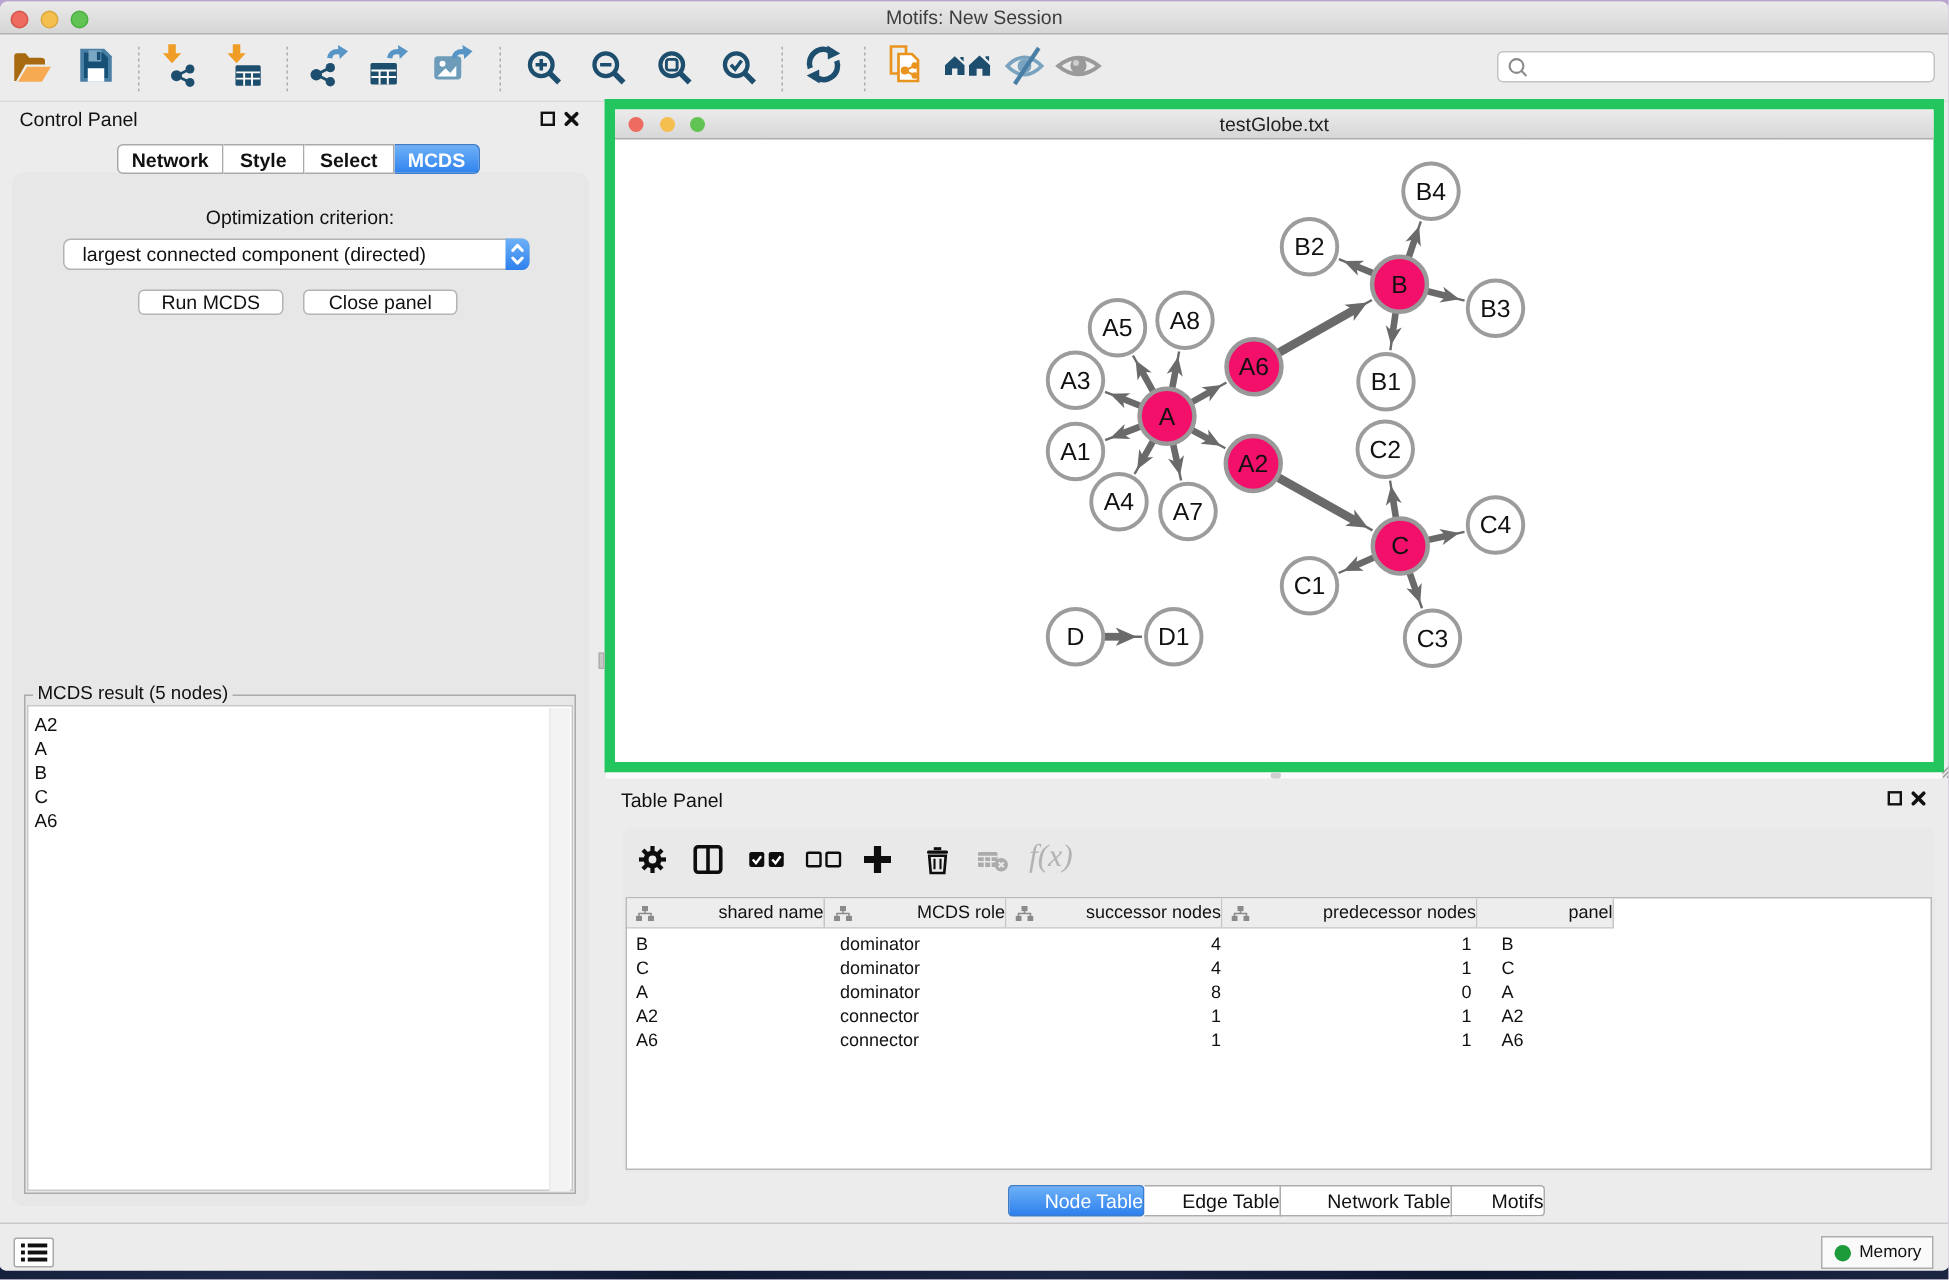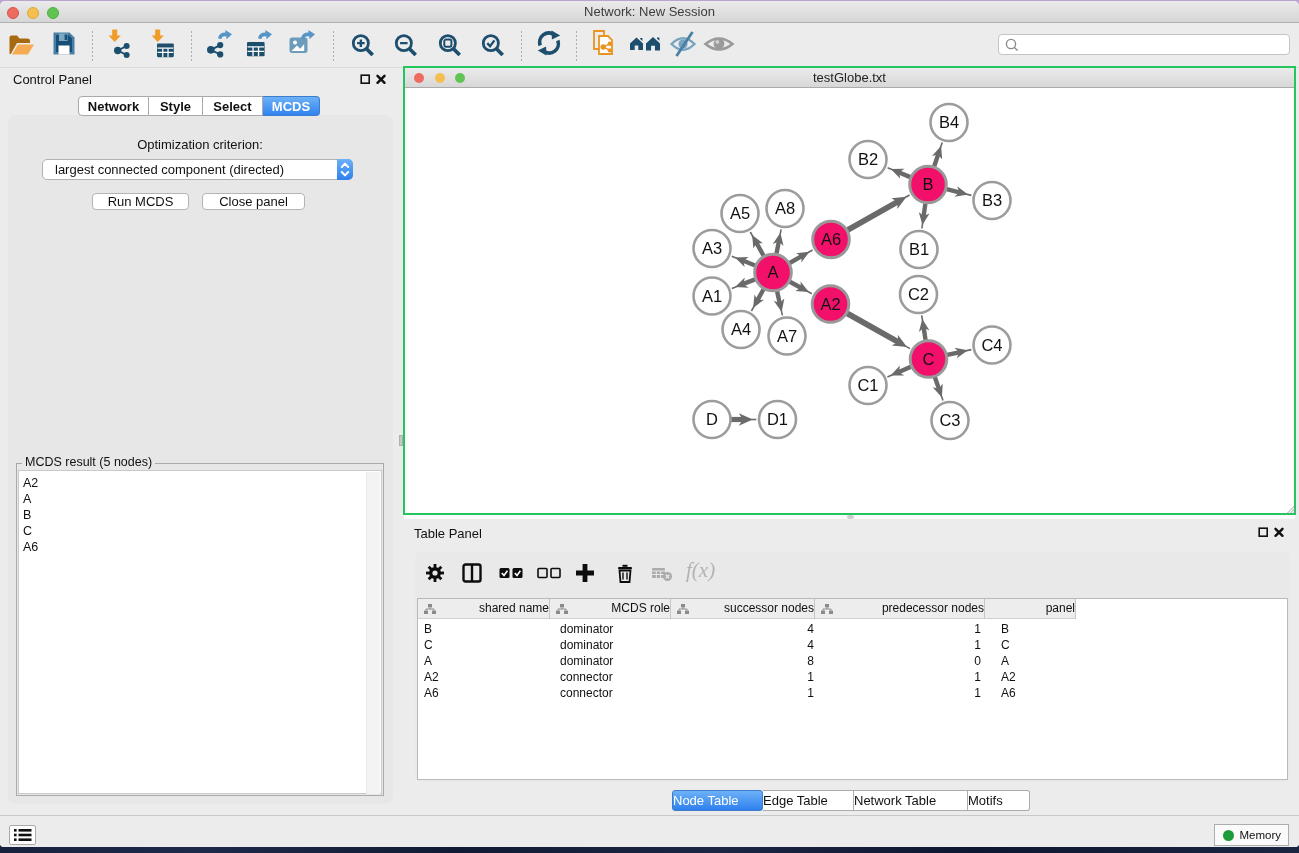--- a/index.html
+++ b/index.html
@@ -41,37 +41,37 @@
   border-radius:4px; font-size:13px; line-height:15px; text-align:center; color:#111; }
 #fieldset { position:absolute; left:16px; top:462px; width:368px; height:333px;
   border:1px solid #aaa; }
 #fslabel { position:absolute; left:5px; top:-9px; background:#e7e7e7; padding:0 3px;
   font-size:12.5px; color:#111; }
 #fslist { position:absolute; left:1px; top:6px; width:364px; height:324px; background:#fff;
   border:1px solid #c9c9c9; font-size:12.5px; color:#111; line-height:16px; padding:4px 0 0 4px; }
 #fsscroll { position:absolute; right:1px; top:1px; width:14px; height:322px; background:#f3f3f3; border-left:1px solid #e9e9e9; }
 
 #netwin { position:absolute; left:403px; top:65px; width:893px; height:449px; background:#fff;
-  border:2px solid #22c55e; }
+  border:7px solid #22c55e; }
 #nettitle { position:absolute; left:0; top:0; width:100%; height:20px;
   background:linear-gradient(#ebebeb,#d7d7d7); border-bottom:1px solid #ababab; }
 .tl2 { position:absolute; top:5px; width:10px; height:10px; border-radius:50%; }
 #netname { position:absolute; width:100%; text-align:center; font-size:13px; line-height:20px; color:#222; }
 
 #tp-title { position:absolute; left:414px; top:525px; font-size:13px; color:#111; }
 #tpanel { position:absolute; left:415px; top:551px; width:875px; height:230px; background:#e9e9e9;
   border-radius:6px; }
 #tptable { position:absolute; left:2px; top:46px; width:871px; height:182px; background:#fff;
   border:1px solid #b9b9b9; }
 .thcell { position:absolute; top:0; height:20px; background:#ededed; border-right:1px solid #c6c6c6; border-bottom:1px solid #cfcfcf;
   font-size:12px; line-height:19px; color:#111; text-align:right; }
 .trow { position:absolute; font-size:12px; color:#111; height:16px; line-height:16px; }
 #tabs2 { position:absolute; left:672px; top:789px; height:21px; display:flex; }
 .tab2 { height:21px; line-height:20px; font-size:13px; color:#111; background:#fff;
-  border:1px solid #acacac; border-left:none; text-align:left; }
+  border:1px solid #acacac; border-left:none; text-align:right; }
 .tab2.sel { background:linear-gradient(#6db1f7,#2e80ee); color:#fff; border-color:#3c7ccc;
   border-radius:3px; border-left:1px solid #3c7ccc; }
 .tab2.last { border-radius:0 3px 3px 0; }
 
 #statusbar { position:absolute; left:0; top:814px; width:100%; height:40px; background:#ececec;
   border-top:1px solid #c9c9c9; }
 #listbtn { position:absolute; left:9px; top:9px; width:27px; height:20px; background:#fff;
   border:1px solid #a9a9a9; border-radius:2px; }
 #membtn { position:absolute; right:10px; top:8px; width:75px; height:22px; background:#fafafa;
   border:1px solid #adadad; font-size:11.5px; line-height:21px; color:#111; text-align:right;
@@ -79,21 +79,21 @@
 #memdot { position:absolute; left:8px; top:5px; width:11px; height:11px; border-radius:50%;
   background:#1d9b3a; }
 </style></head>
 <body>
 <div id="deskbottom"></div>
 <div id="app">
   <div id="titlebar">
     <div class="tl" style="left:7px;background:#ed6b5f;border:1px solid #d4554b;"></div>
     <div class="tl" style="left:27px;background:#f5bf4f;border:1px solid #dba83c;"></div>
     <div class="tl" style="left:47px;background:#61c354;border:1px solid #4caf42;"></div>
-    <div id="title">Network: New Session</div>
+    <div id="title">Motifs: New Session</div>
   </div>
   <div id="toolbar">
     <div class="tbsep" style="left:92px"></div>
       <div class="tbsep" style="left:191px"></div>
       <div class="tbsep" style="left:333px"></div>
       <div class="tbsep" style="left:521px"></div>
       <div class="tbsep" style="left:576px"></div>
       <span class="ticon" style="left:8px;width:26px;height:30px"><svg width="27" height="30" viewBox="0 0 27 30">
           <path d="M1.5,25 V8.5 Q1.5,6.5 3.5,6.5 h5.5 l2.5,3 h7.5 Q22,9.5 22,11.5 v2.5 H9 L2.8,25 Z" fill="#a86a10"></path>
           <path d="M4,25.5 L10,15.5 H26 L20,25.5 Z" fill="#f6ab52"></path>

